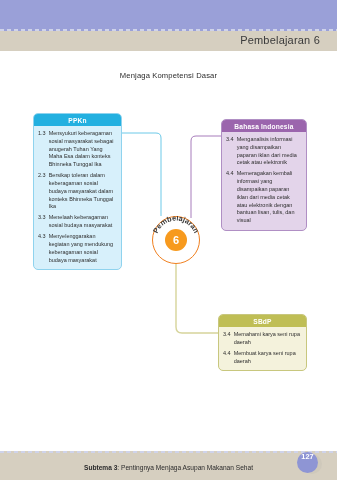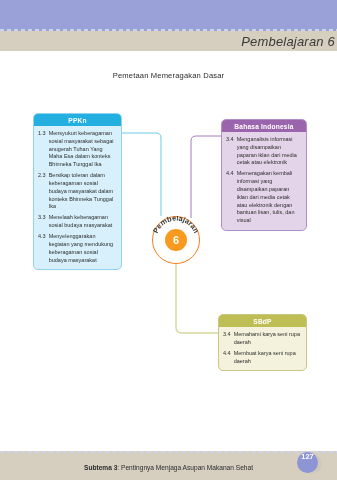--- a/index.html
+++ b/index.html
@@ -10,21 +10,21 @@
     position:relative;
     -webkit-font-smoothing:antialiased;
   }
   .page{position:absolute;inset:0;background:#fff;}
 
   
   .hdr-band{position:absolute;left:0;top:0;width:337px;height:31px;background:#9aa0d8;}
   .hdr-band:after{content:"";position:absolute;left:0;bottom:0;width:100%;height:2px;
      background:repeating-linear-gradient(to right,#cfd3ea 0 4px,#9aa0d8 4px 7px);}
   .hdr-tan{position:absolute;left:0;top:31px;width:337px;height:20px;background:#d6cfc0;}
-  .hdr-label{position:absolute;right:2px;top:34px;font-size:13px;color:#3a3a3a;letter-spacing:.2px;font-style:italic;}
+  .hdr-label{position:absolute;right:17px;top:34px;font-size:11px;color:#3a3a3a;letter-spacing:.2px;}
 
   
   .maintitle{position:absolute;left:0;top:71px;width:337px;text-align:center;
      font-size:7.6px;color:#2b2b2b;letter-spacing:.15px;}
 
   
   .wires{position:absolute;left:0;top:0;width:337px;height:480px;pointer-events:none;}
 
   
   .box{position:absolute;border-radius:5px;overflow:hidden;}
@@ -69,21 +69,21 @@
 </style>
 </head>
 <body>
 
 <div class="page">
 
   <div class="hdr-band"></div>
   <div class="hdr-tan"></div>
   <div class="hdr-label">Pembelajaran 6</div>
 
-  <div class="maintitle">Pemetaan Memeragakan Dasar</div>
+  <div class="maintitle">Menjaga Kompetensi Dasar</div>
 
   <svg class="wires" viewBox="0 0 337 480">
 
     <path d="M120,133 H156 Q161,133 161,138 V216" fill="none" stroke="#6cc9e8" stroke-width="1"></path>
 
     <path d="M221,136 H196 Q191,136 191,141 V218" fill="none" stroke="#a77cbb" stroke-width="1"></path>
 
     <path d="M176,264 V327 Q176,333 182,333 H218" fill="none" stroke="#d6d49a" stroke-width="1.4"></path>
   </svg>
 

